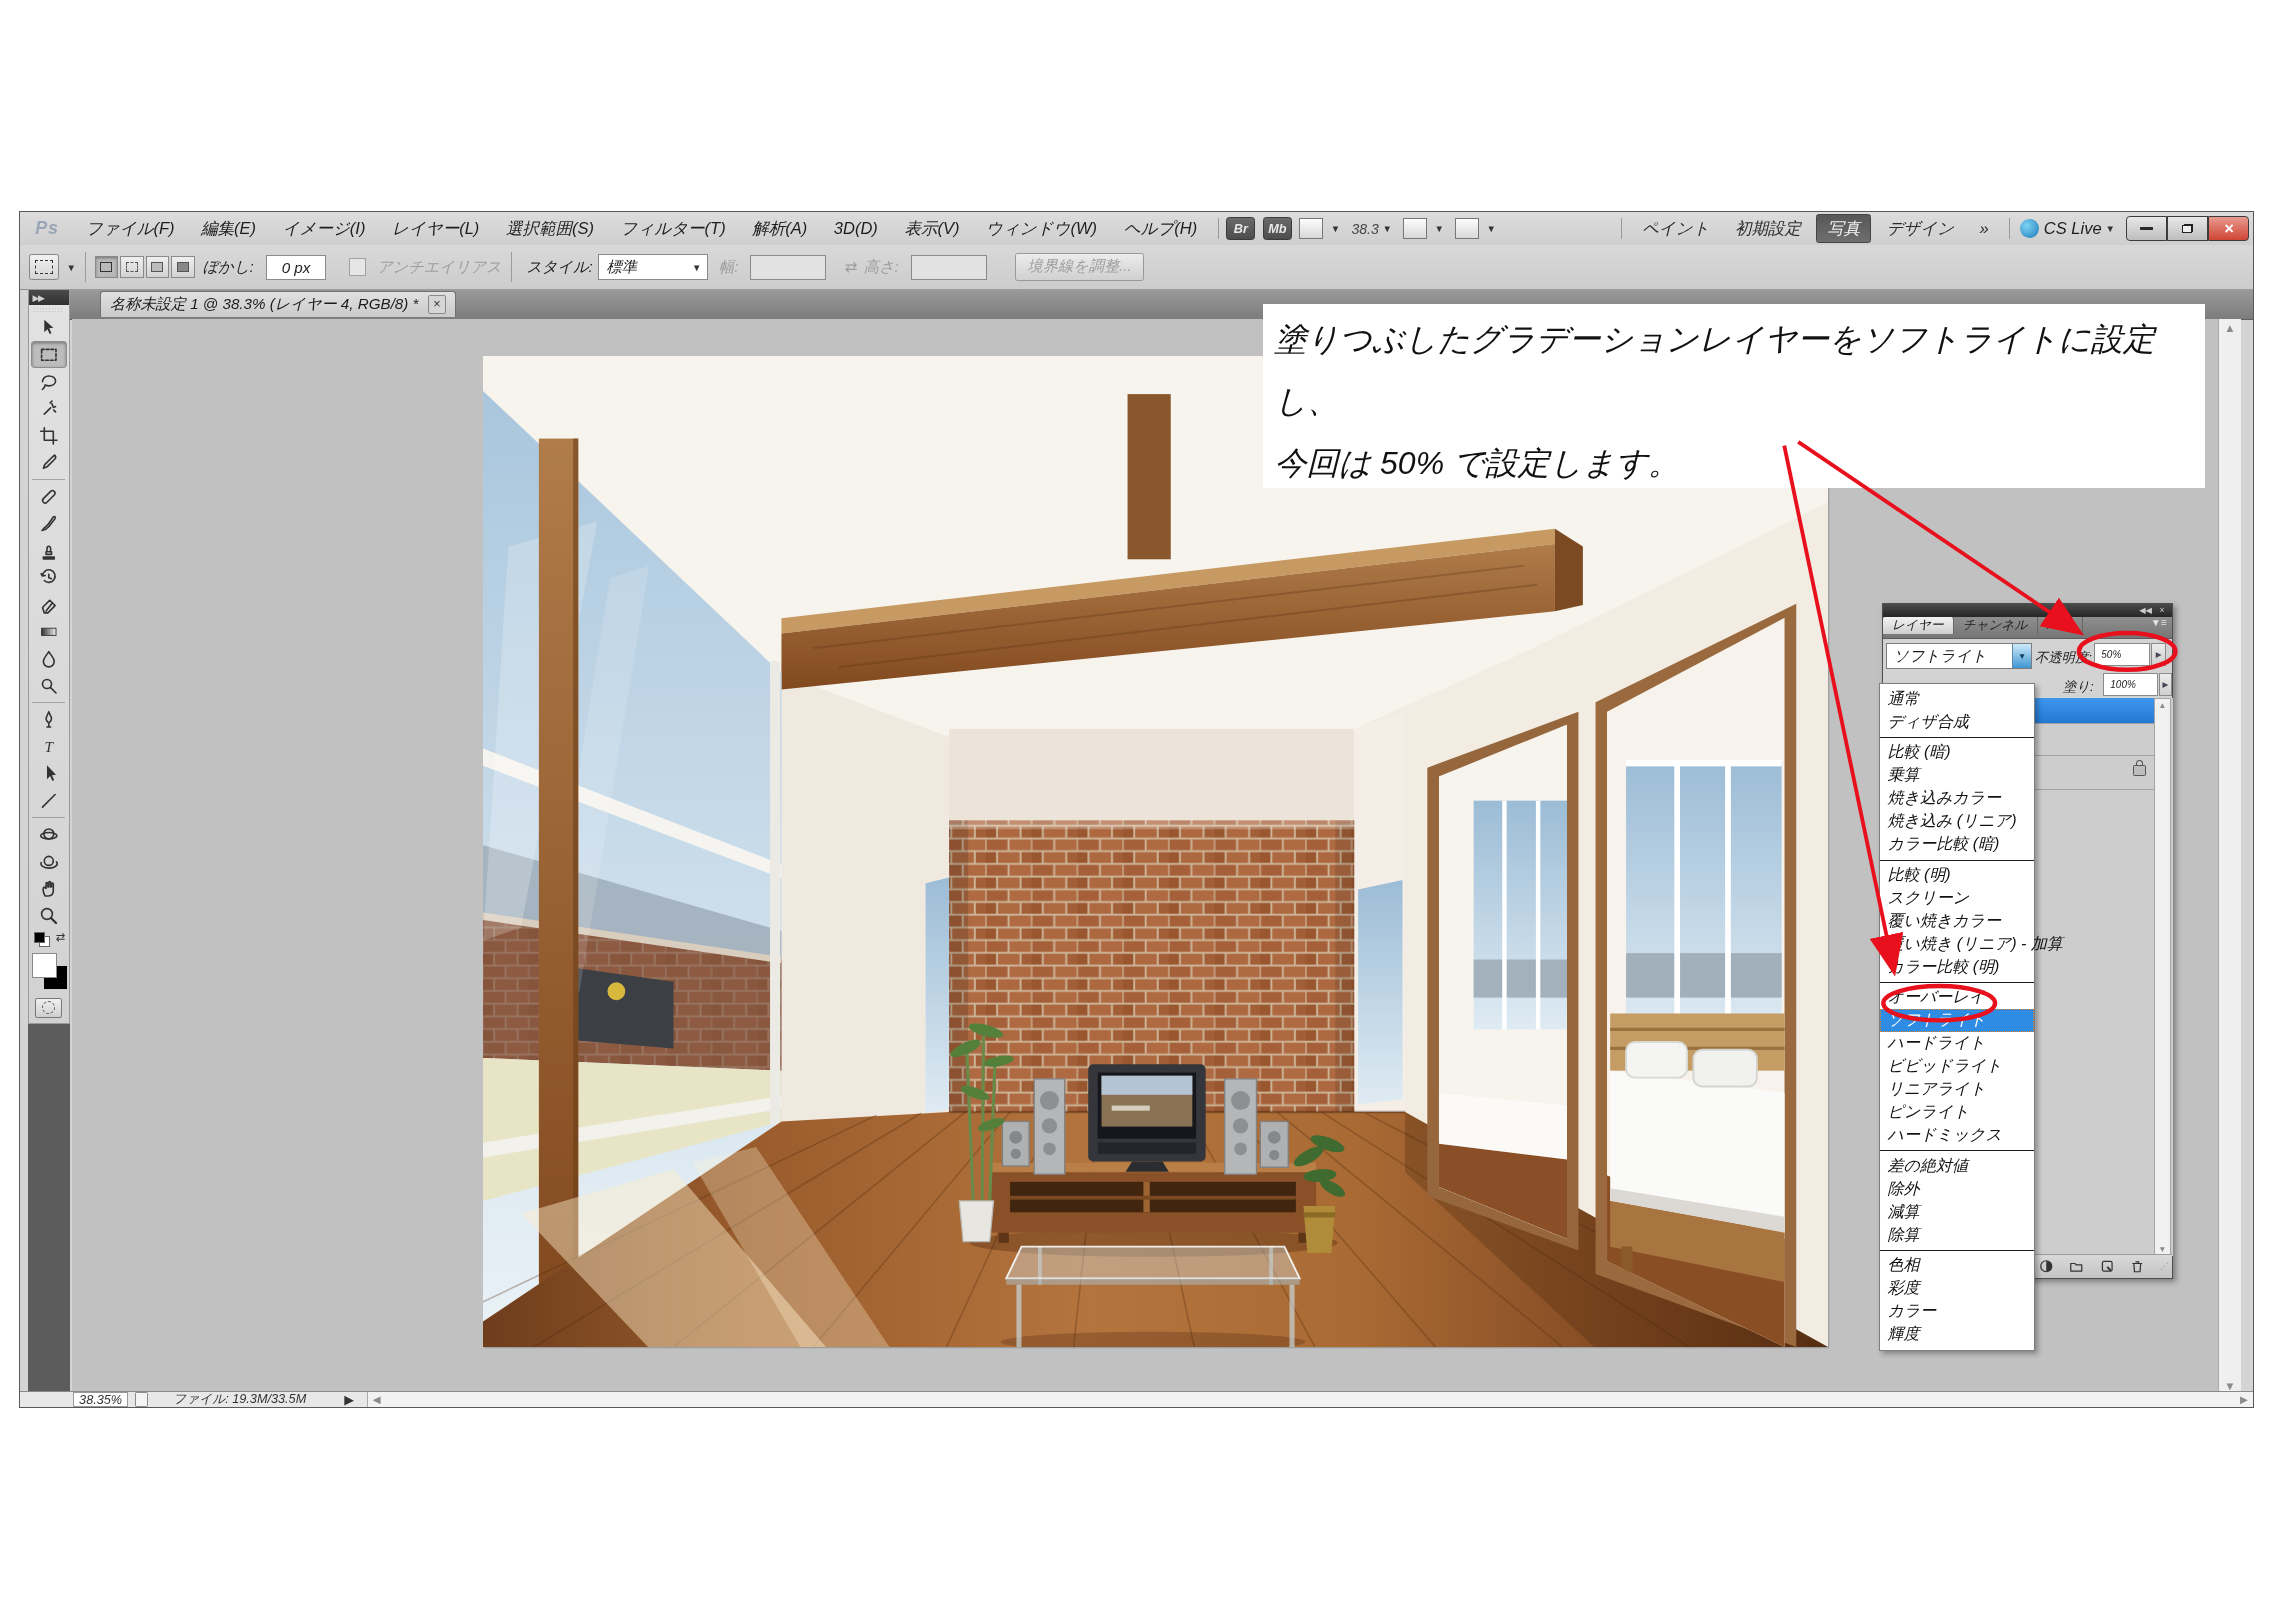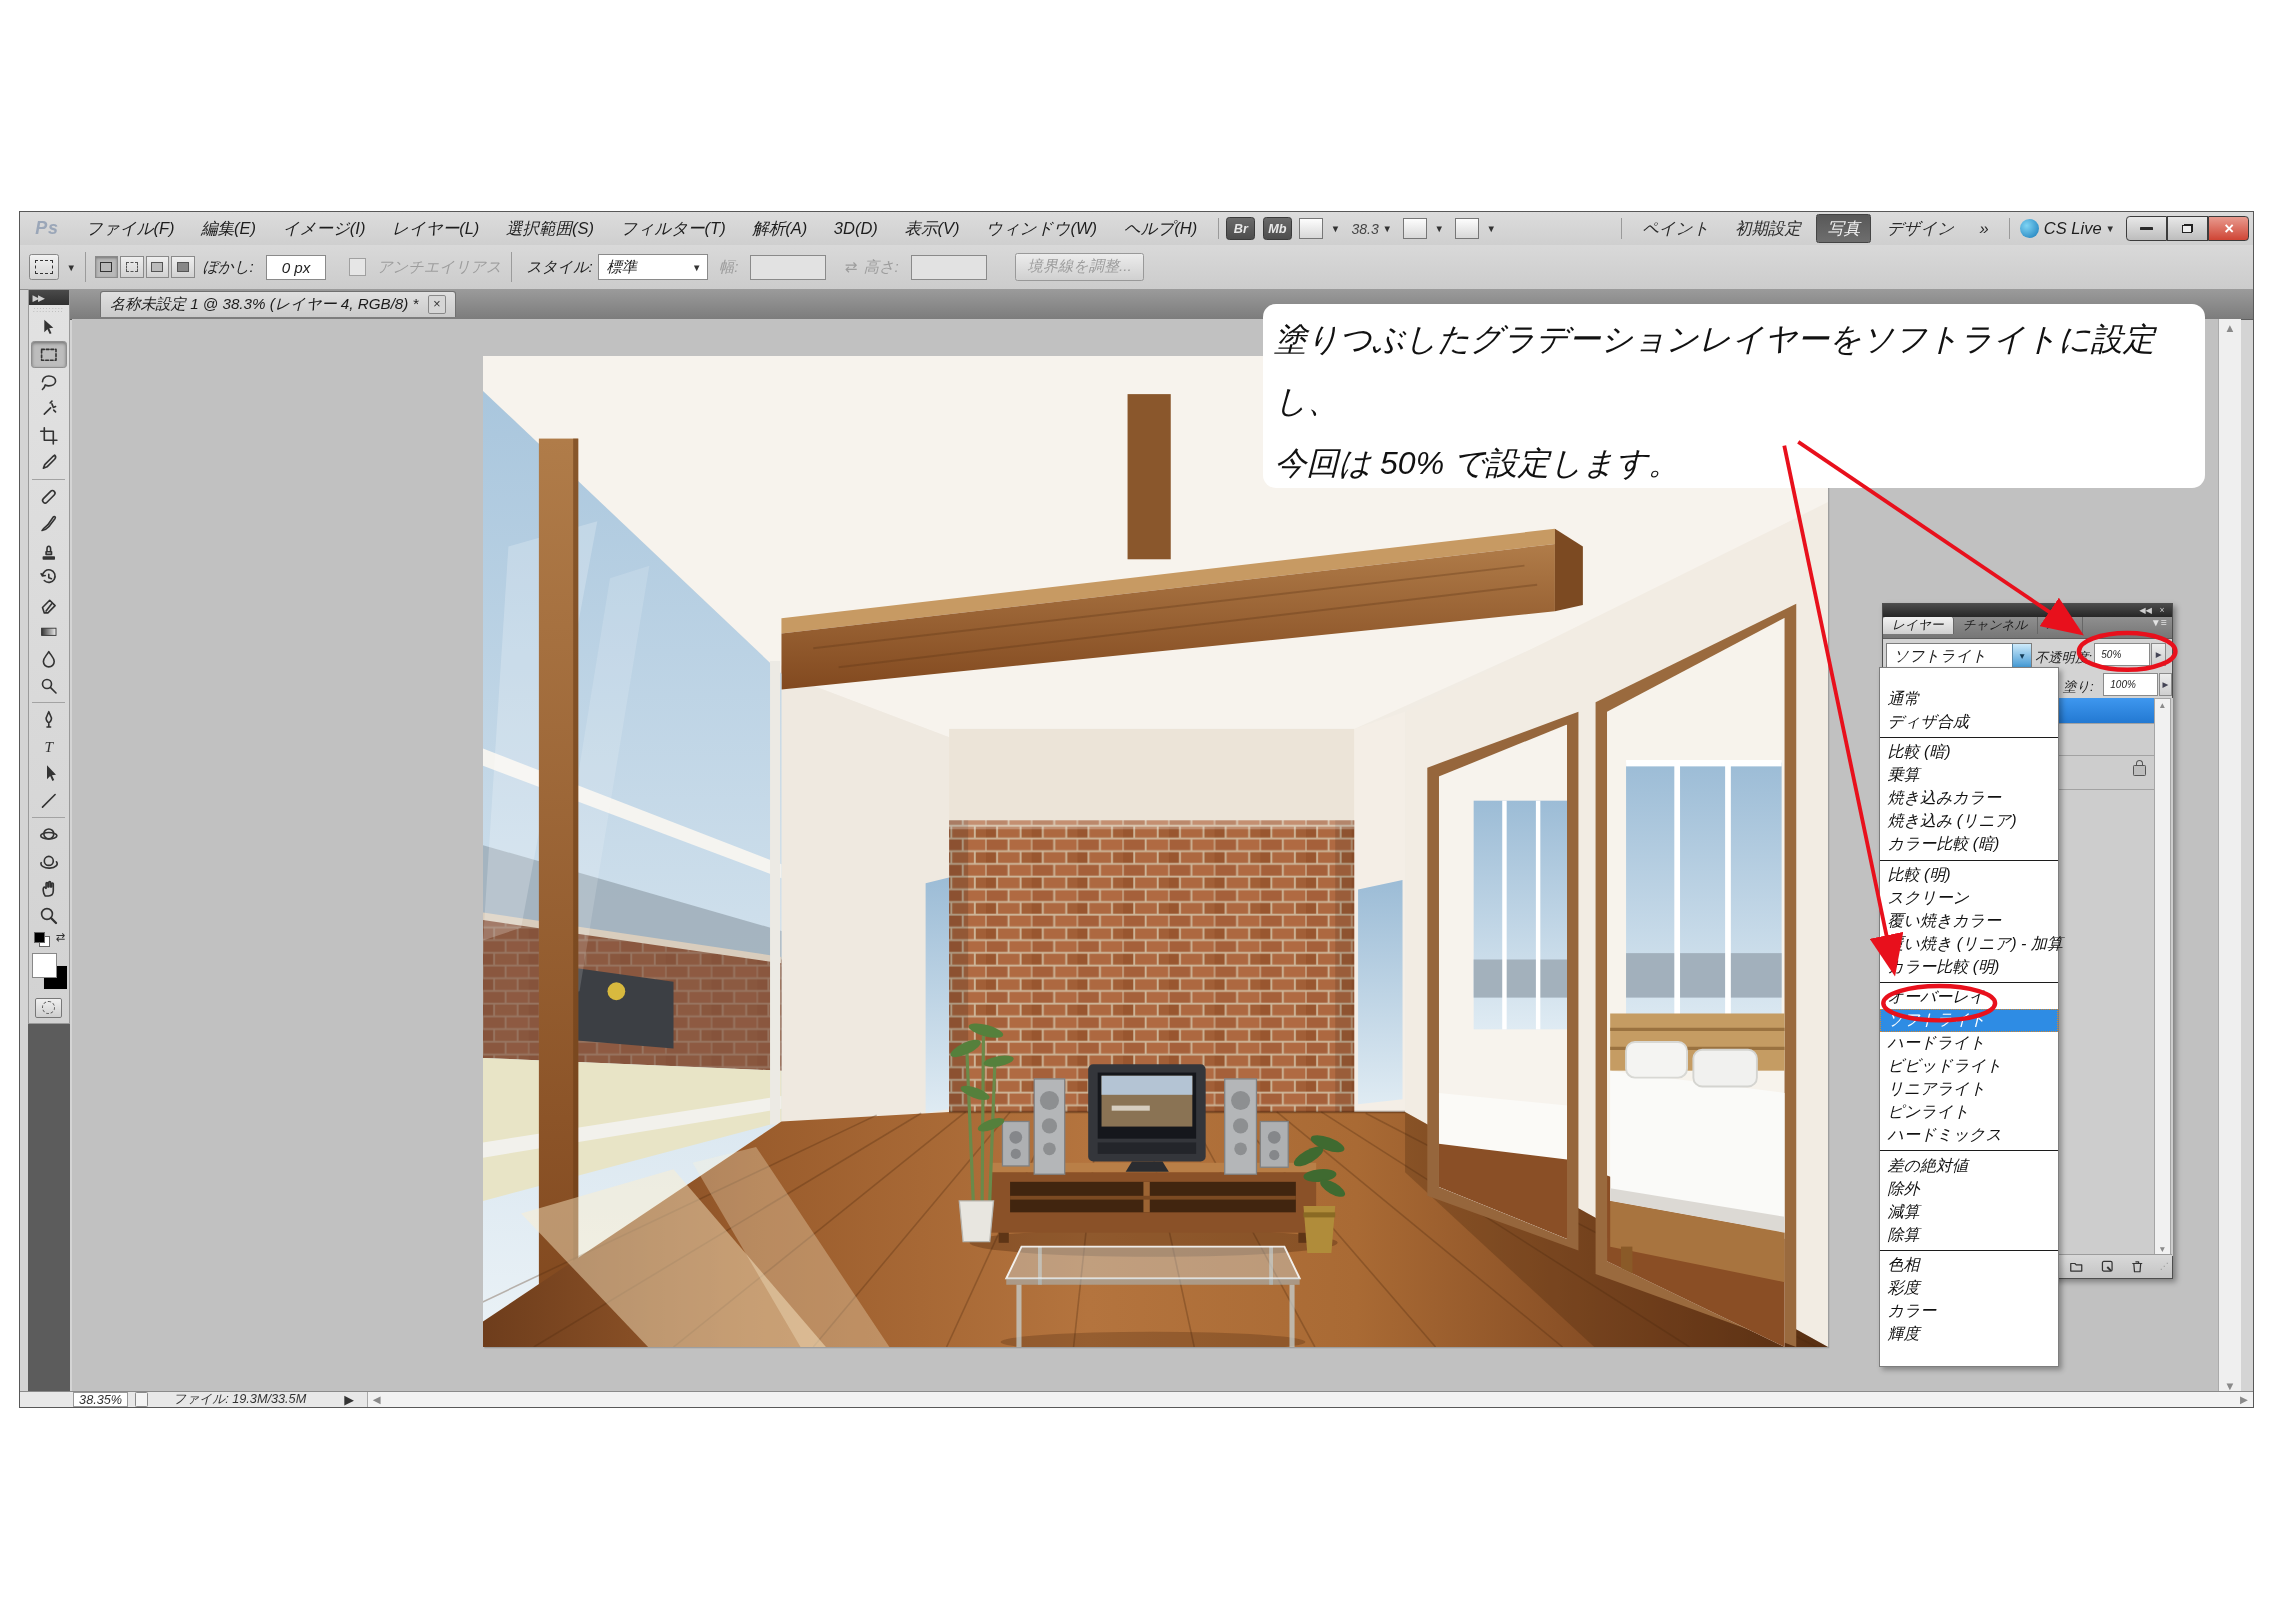--- a/index.html
+++ b/index.html
@@ -125,28 +125,28 @@
   .lock-ico:before{content:"";position:absolute;left:1.9px;top:-5.7px;width:5.1px;height:5.1px;border:1.3px solid #555;
                    border-bottom:none;border-radius:3.8px 3.8px 0 0;}
   .plist-scroll{position:absolute;right:1.3px;top:94px;width:16.5px;height:558px;background:#f1f1f1;border:0.6px solid #a5a5a5;
                 display:flex;flex-direction:column;justify-content:space-between;align-items:center;color:#8a8a8a;
                 font-size:8.3px;box-sizing:border-box;padding:1.3px 0;}
   .panel-bottom{position:absolute;left:0;bottom:0;width:100%;height:23.5px;background:linear-gradient(#d9d9d9,#c4c4c4);
                 border-top:0.6px solid #9c9c9c;display:flex;align-items:center;justify-content:flex-end;}
   .pb-ico{margin-right:14px;display:flex;align-items:center;}
   .pb-grip{margin-right:3.8px;color:#9a9a9a;font-size:9px;letter-spacing:-0.6px;}
   
-  .blend-list{position:absolute;left:1859px;top:455px;width:180px;background:#ffffff;border:0.6px solid #7e7e7e;
-              box-shadow:2.5px 3.2px 5.1px rgba(0,0,0,.3);padding:20px 0;box-sizing:border-box;font-size:16px;color:#111;}
+  .blend-list{position:absolute;left:1859px;top:471px;width:156px;background:#ffffff;border:0.6px solid #7e7e7e;
+              box-shadow:2.5px 3.2px 5.1px rgba(0,0,0,.3);padding:4px 0;box-sizing:border-box;font-size:16px;color:#111;}
   .bm-item{height:23px;display:flex;align-items:center;padding-left:7.6px;white-space:nowrap;}
   .bm-item.selected{background:#2e8ce4;color:#fff;outline:1.3px dotted #d9872b;outline-offset:-1.3px;}
   .bm-sep{border-top:1.3px solid #1c1c1c;margin:3.2px 0;}
   
   .annotation{position:absolute;left:1243px;top:92px;width:942px;height:184px;background:#ffffff;
-              font-size:32px;color:#111;line-height:62px;padding:3.8px 0 0 11.4px;box-sizing:border-box;border-radius:13px;}
+              font-size:32px;color:#111;line-height:62px;padding:3.8px 0 0 11.4px;box-sizing:border-box;}
   
   .overlay{position:absolute;left:0;top:0;width:2235px;height:1197px;pointer-events:none;z-index:50;}
   .panel,.blend-list{z-index:20;}
   .blend-list{z-index:22;}
   .annotation{z-index:30;}
 </style>
 </head>
 <body>
 
 <div class="page">

